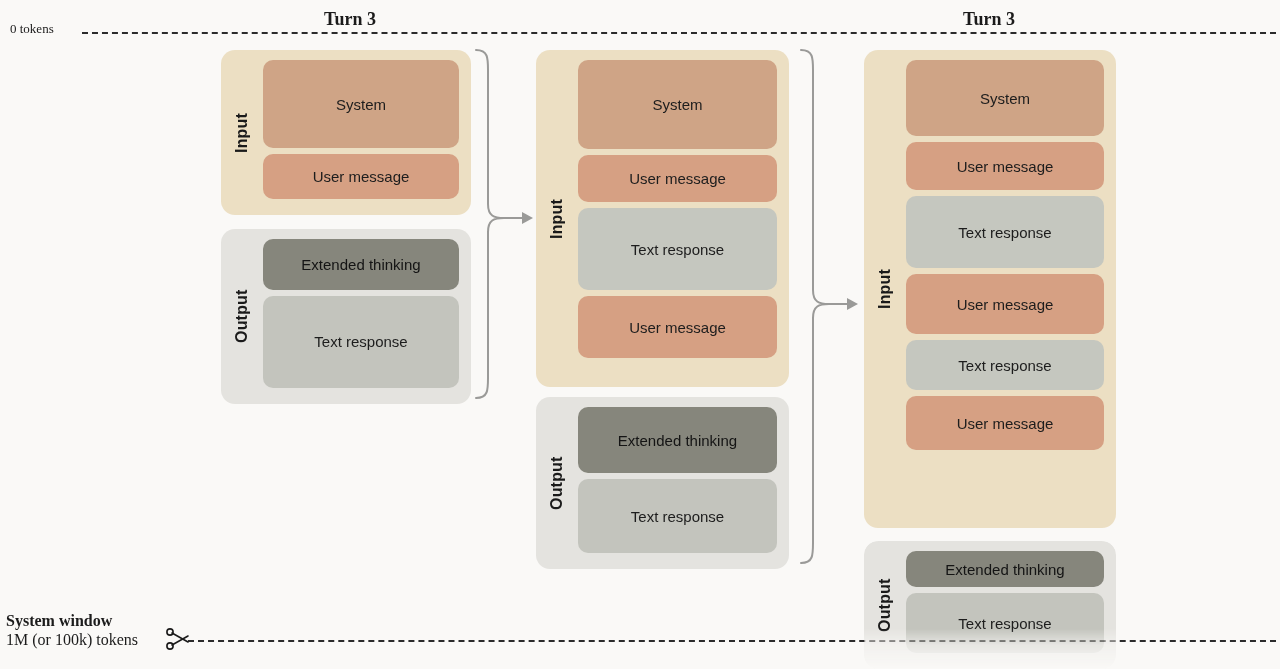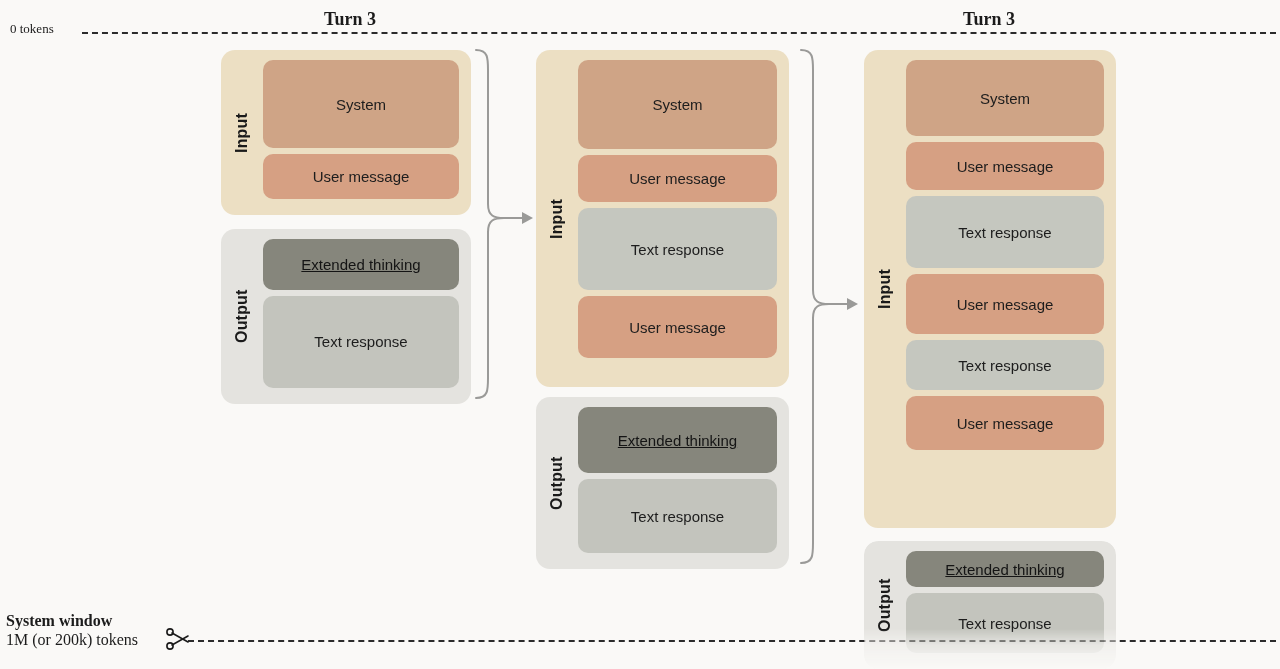--- a/index.html
+++ b/index.html
@@ -68,21 +68,21 @@
   .blk{
     border-radius:10px;
     display:flex;align-items:center;justify-content:center;
     font-size:15px;color:#1d1d1d;
     box-sizing:border-box;
     text-align:center;
   }
   .blk.system{background:#cfa486;}
   .blk.user{background:#d6a083;}
   .blk.textresp{background:#c5c7bf;}
-  .blk.thinking{background:#86867c;color:#141414;text-decoration:underline;}
+  .blk.thinking{background:#86867c;color:#141414;}
   .blk.textresp-out{background:#c3c4bd;}
 
   
   #t1-input{left:221px;top:50px;width:250px;height:165px;}
   #t1-output{left:221px;top:229px;width:250px;height:175px;}
 
   
   #t2-input{left:536px;top:50px;width:253px;height:337px;}
   #t2-output{left:536px;top:397px;width:253px;height:172px;}
 
@@ -106,21 +106,21 @@
 </style>
 </head>
 <body>
 
 <div class="stage">
 
   <div class="serif-label" id="tokens-label">0 tokens</div>
   <div class="dash-line" id="top-dash"></div>
 
   <div class="serif-label" id="ctx-title">System window</div>
-  <div class="serif-label" id="ctx-sub">1M (or 200k) tokens</div>
+  <div class="serif-label" id="ctx-sub">1M (or 100k) tokens</div>
   <div class="dash-line" id="bottom-dash"></div>
 
   <svg id="scissors-icon" width="26" height="26" viewBox="0 0 26 26">
     <g stroke="#1b1b1b" stroke-width="1.6" fill="none" stroke-linecap="round">
       <line x1="7" y1="7" x2="23" y2="16"></line>
       <line x1="7" y1="19" x2="23" y2="10"></line>
       <circle cx="5" cy="6" r="3.1"></circle>
       <circle cx="5" cy="20" r="3.1"></circle>
     </g>
   </svg>

